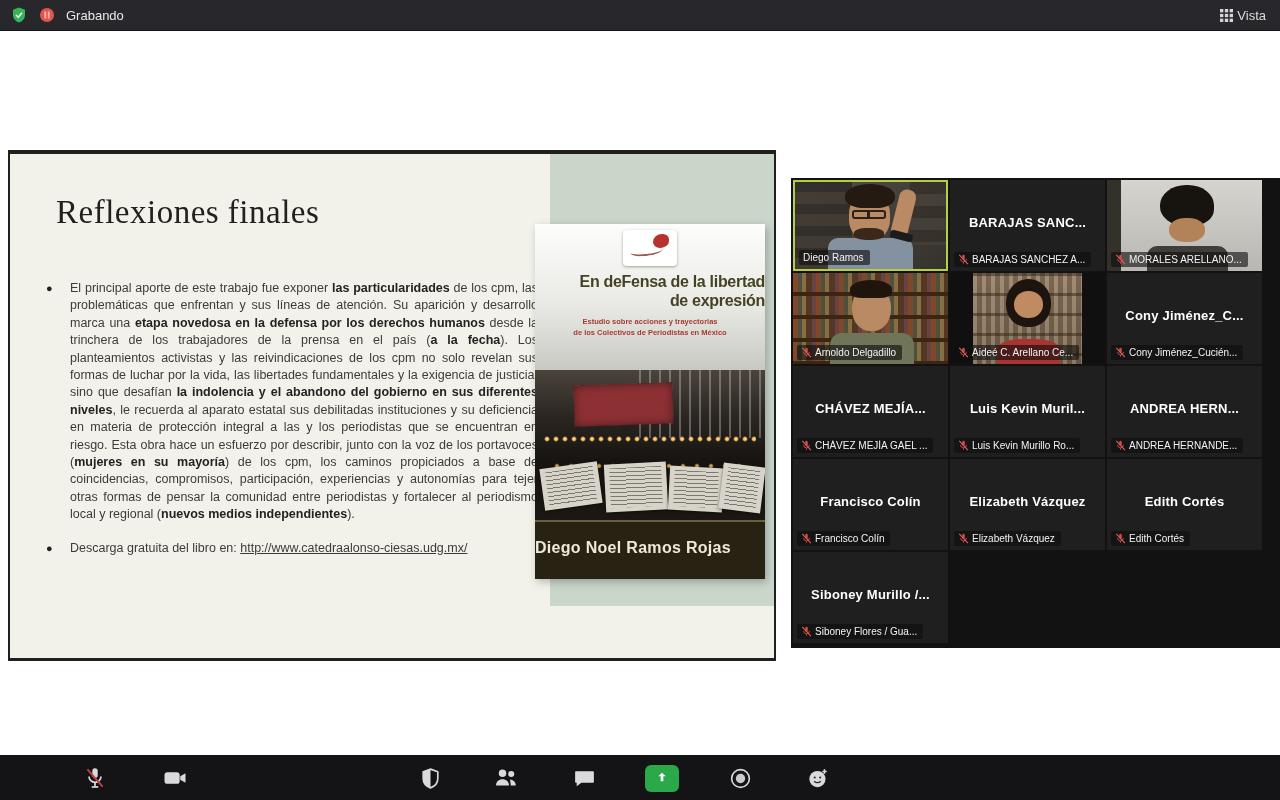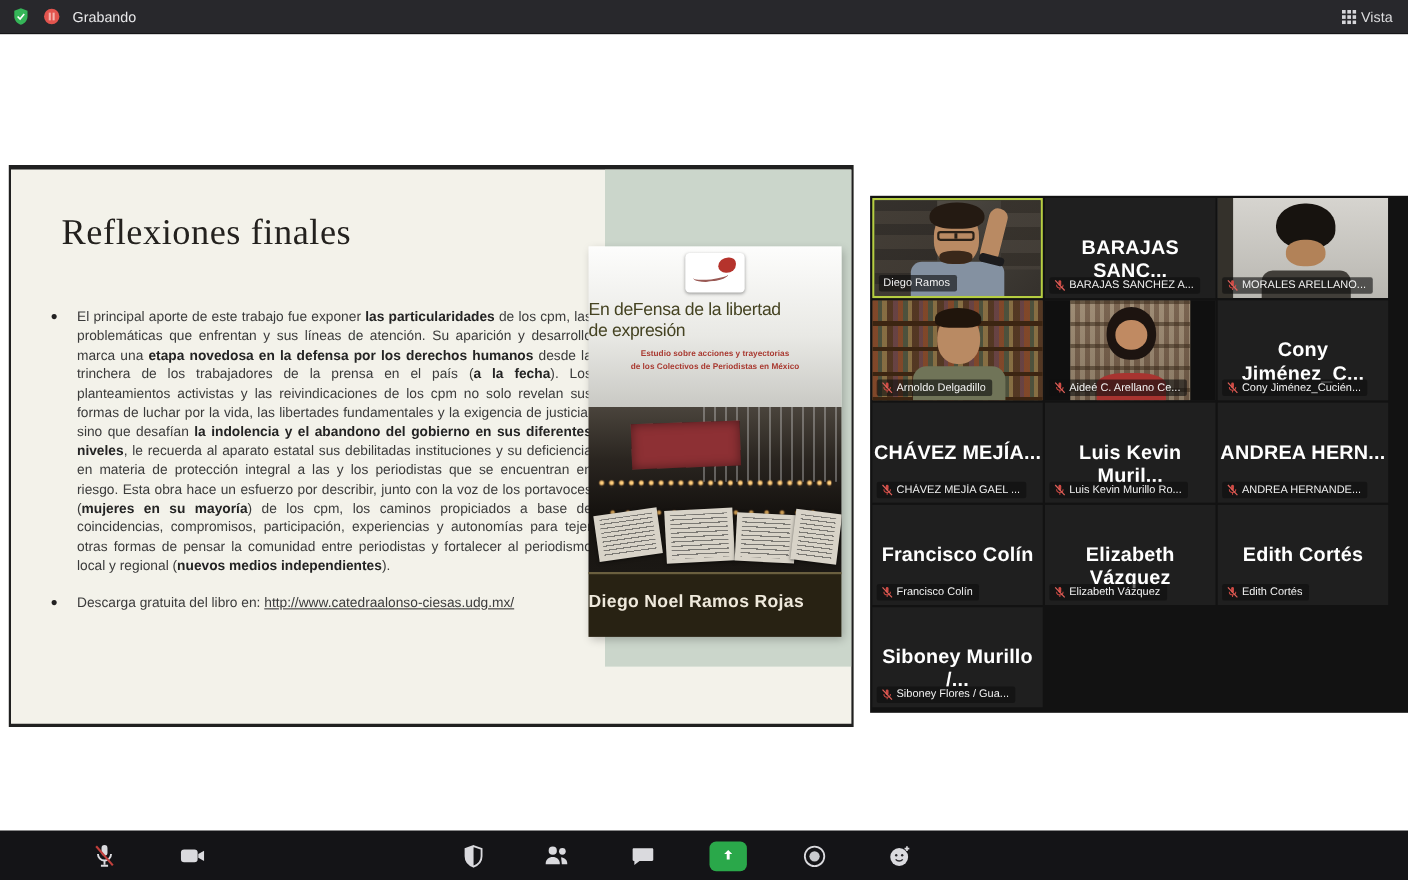--- a/index.html
+++ b/index.html
@@ -30,21 +30,21 @@
 
   
   .book{position:absolute;left:525px;top:70px;width:230px;height:355px;box-shadow:2px 3px 8px rgba(0,0,0,.25);}
   .book-head{position:absolute;left:0;top:0;width:100%;height:146px;
              background:linear-gradient(180deg,#fdfdfc 0%,#e9e9e5 55%,#c9c9c4 100%);}
   .book-logo{position:absolute;left:88px;top:6px;width:54px;height:36px;background:#fff;border-radius:4px;
              box-shadow:0 1px 3px rgba(0,0,0,.35);}
   .book-logo .blob{position:absolute;right:8px;top:4px;width:16px;height:14px;background:#b5332c;border-radius:60% 40% 55% 45%;}
   .book-logo .script{position:absolute;left:7px;top:16px;width:32px;height:8px;
              border-bottom:2px solid #9a5a55;border-radius:50%;transform:rotate(-6deg);}
-  .book-title{position:absolute;left:0;top:48px;width:100%;text-align:left;font-weight:400;
+  .book-title{position:absolute;left:0;top:48px;width:100%;text-align:right;font-weight:700;
               font-size:16px;line-height:19px;color:#454322;letter-spacing:-.3px;}
   .book-sub{position:absolute;left:0;top:92px;width:100%;text-align:center;font-weight:700;
             font-size:7.5px;line-height:11px;color:#a93a31;}
   .book-photo{position:absolute;left:0;top:146px;width:100%;height:150px;overflow:hidden;
               background:linear-gradient(180deg,#4a443c 0%,#2a2520 32%,#161310 62%,#1b1814 100%);}
   .book-photo>div{position:absolute;}
   .fence{right:0;top:0;width:55%;height:45%;opacity:.45;
          background:repeating-linear-gradient(90deg,rgba(210,210,210,.8) 0 2px,transparent 2px 10px);}
   .red-banner{left:17%;top:9%;width:43%;height:27%;background:#8d3034;transform:rotate(-2deg);
               box-shadow:inset 0 0 10px rgba(0,0,0,.45);}
@@ -66,21 +66,21 @@
   .book-author{position:absolute;left:0;top:315px;width:100%;text-align:left;font-weight:700;
                font-size:16px;color:#efe9dc;letter-spacing:.3px;}
 
   
   .gallery-backdrop{position:absolute;left:791px;top:178px;width:489px;height:470px;background:#121212;}
   .participant-grid{position:absolute;left:793px;top:180px;width:469px;height:463px;display:grid;
         grid-template-columns:repeat(3,1fr);grid-template-rows:repeat(5,1fr);gap:2px;}
   .tile{position:relative;background:#1f1f1f;overflow:hidden;box-sizing:border-box;}
   .tile.active{border:2px solid #b6ce41;}
   .center-name{position:absolute;left:0;top:38%;width:100%;text-align:center;color:#fff;
-               font-weight:700;font-size:18px;letter-spacing:.2px;}
+               font-weight:700;font-size:13px;letter-spacing:.2px;}
   .tile-label{position:absolute;left:4px;bottom:4px;display:flex;align-items:center;gap:3px;
               background:rgba(15,15,15,.62);border-radius:2px;padding:2px 6px 2px 4px;max-width:90%;}
   .tile-label span{color:#f2f2f2;font-size:10px;white-space:nowrap;overflow:hidden;text-overflow:clip;}
 
   
   .scene{position:absolute;inset:0;overflow:hidden;}
   .scene div{position:absolute;}
   .sc-diego{background:linear-gradient(135deg,#59544c 0%,#45413b 45%,#35312c 100%);}
   .sc-diego .shelf{left:0;top:0;width:38%;height:100%;opacity:.8;
       background:repeating-linear-gradient(180deg,#2c2824 0 10px,#3e3831 10px 22px);}

